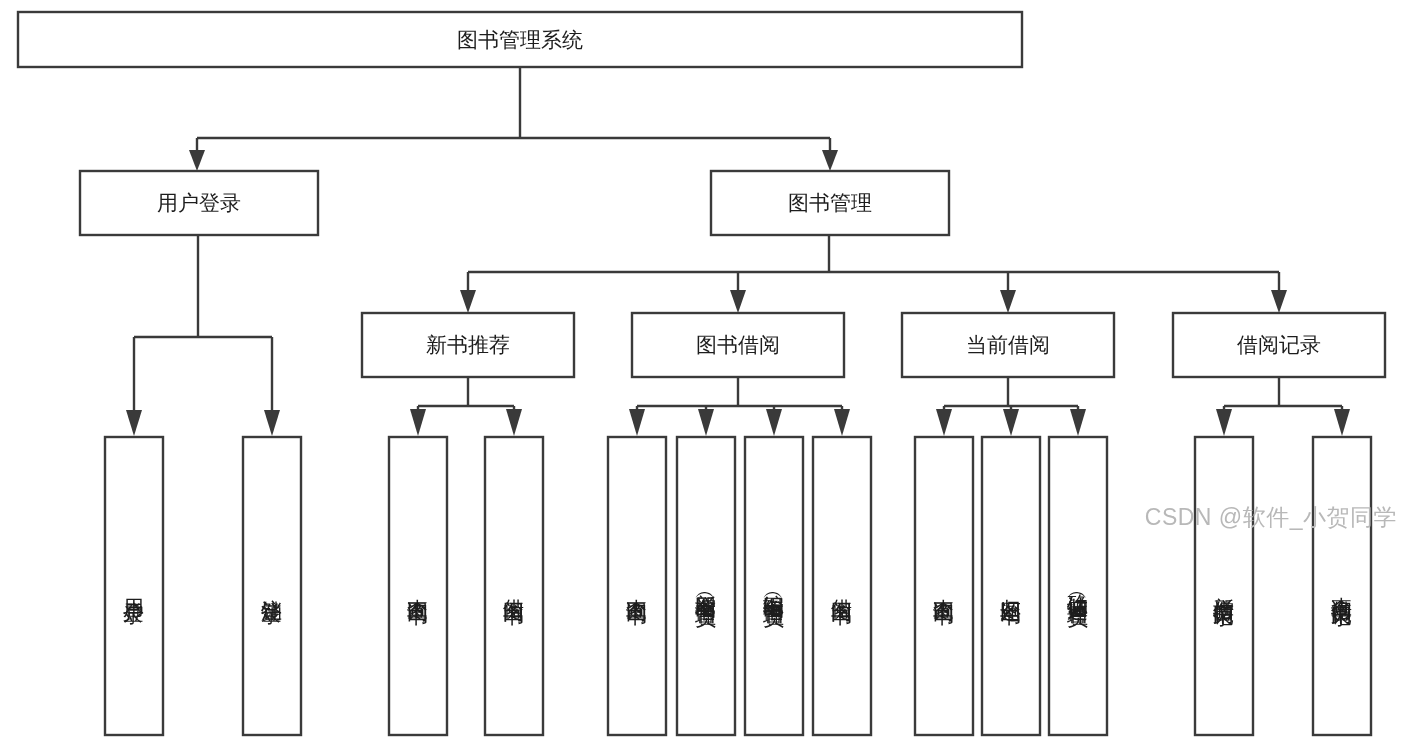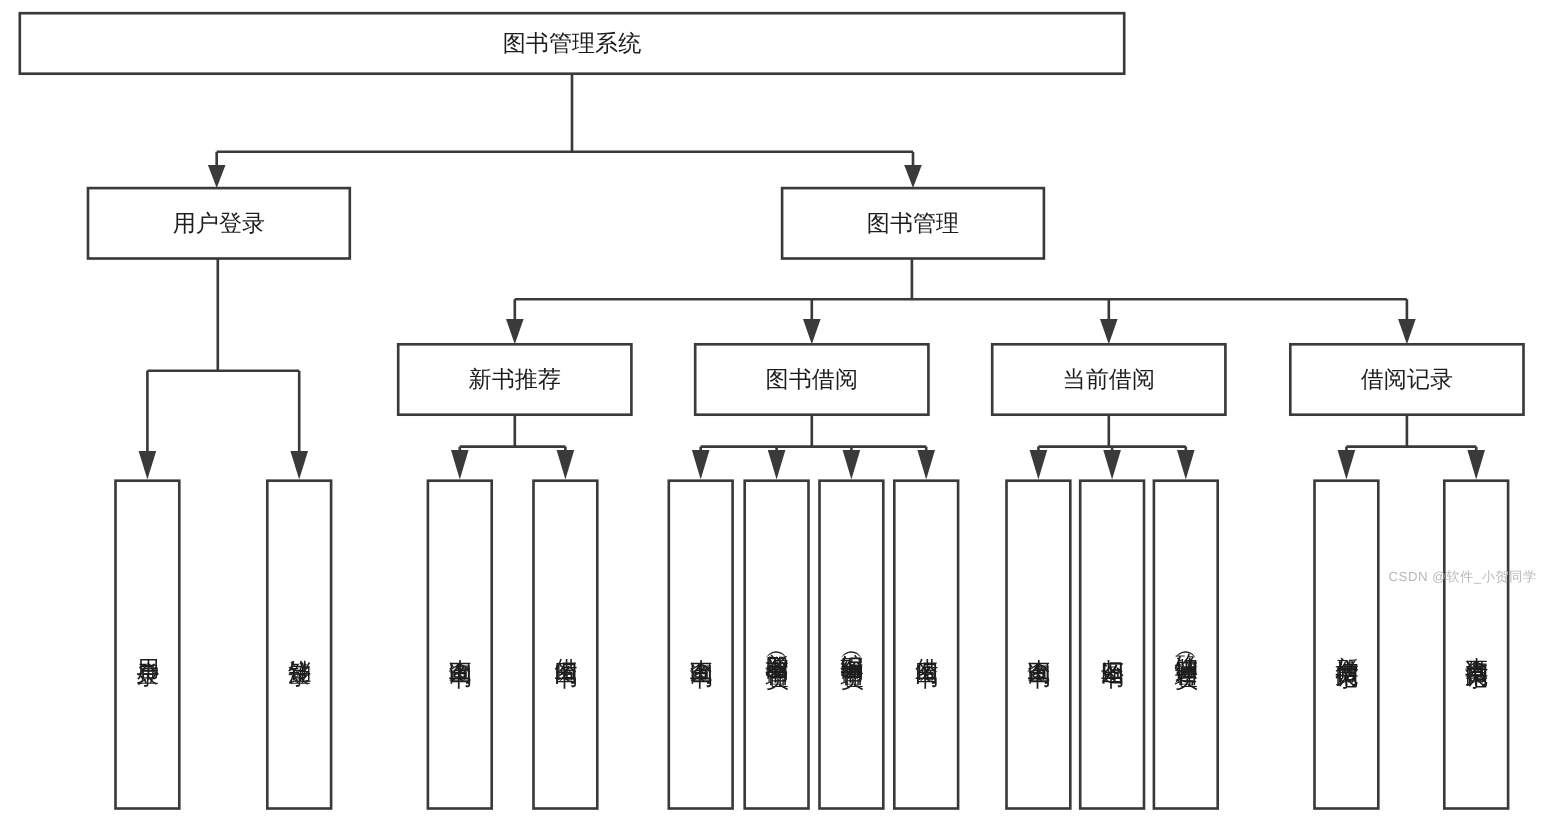--- a/index.html
+++ b/index.html
@@ -62,21 +62,21 @@
     display: flex;
     align-items: center;
     justify-content: center;
     pointer-events: none;
   }
   .watermark {
     position: absolute;
     right: 8px;
     bottom: 6px;
     font-family: "Liberation Sans", "DejaVu Sans", sans-serif;
-    font-size: 12px;
+    font-size: 23px;
     color: #b8b8b8;
     letter-spacing: 0.5px;
     white-space: nowrap;
   }
 </style>
 </head>
 <body>
 
 <div id="diagram-root">
 

